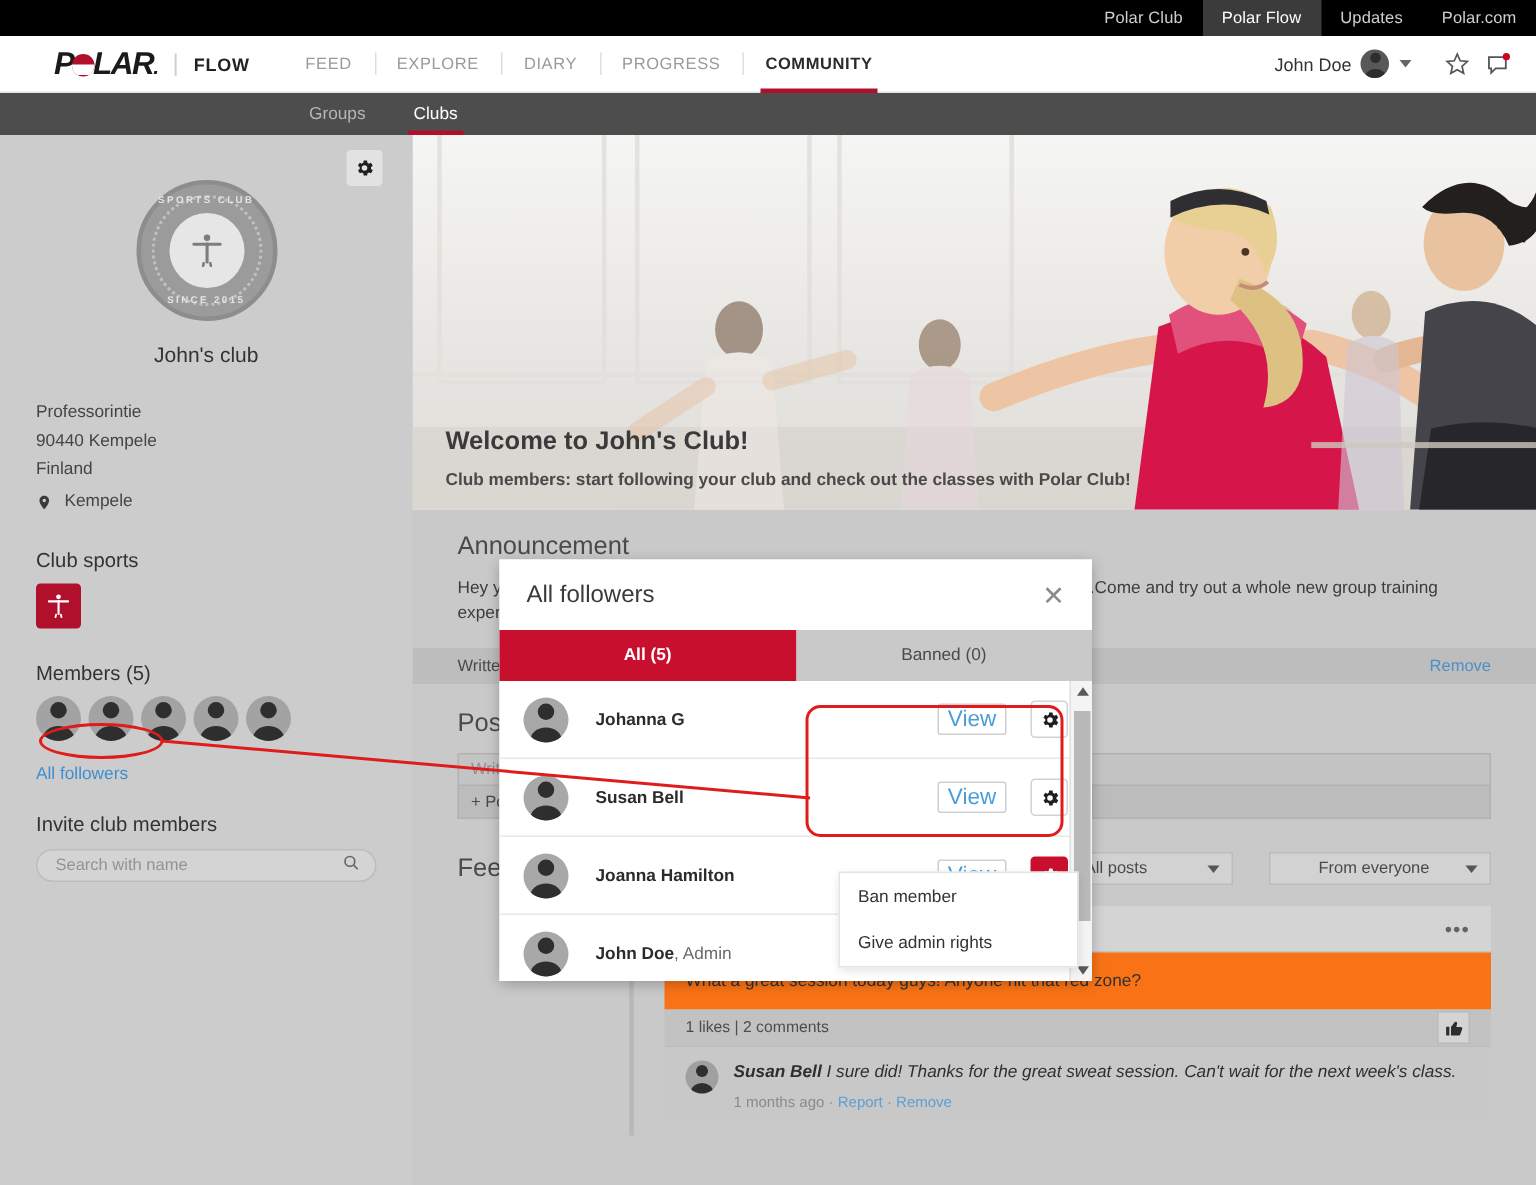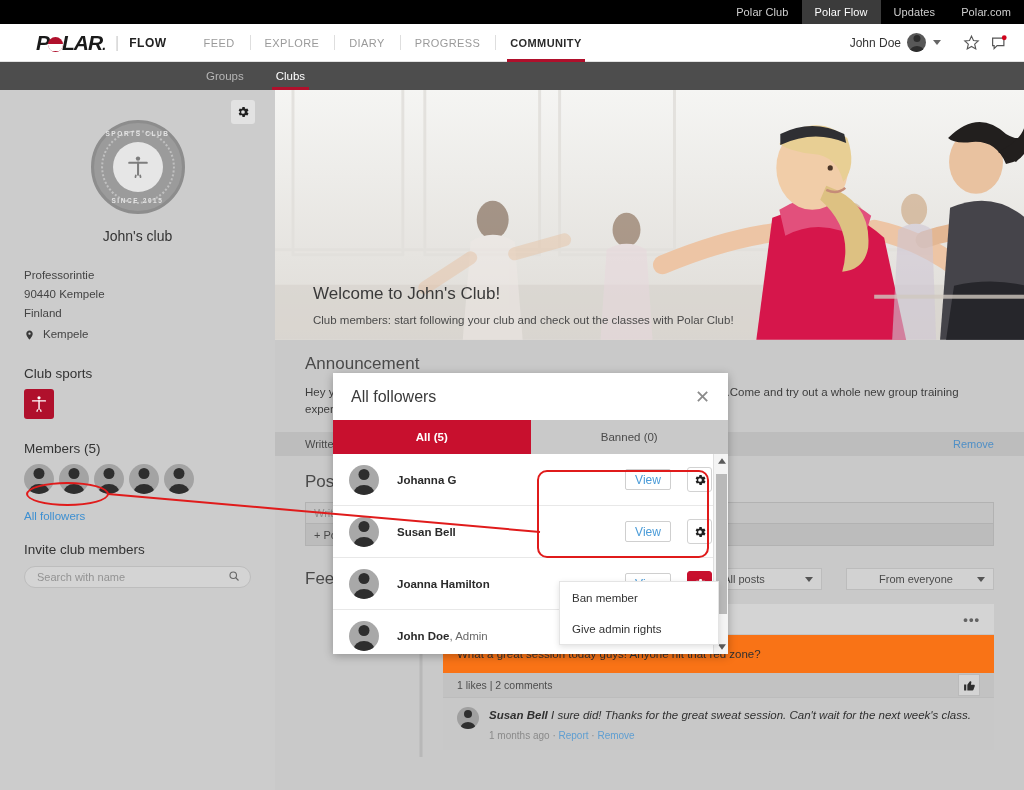--- a/index.html
+++ b/index.html
@@ -189,21 +189,22 @@
   .content { flex: 1; position: relative; background: #c9c9c9; overflow: hidden; }
 
   
   .hero {
     height: 250px; position: relative; overflow: hidden;
     background: linear-gradient(175deg,#f2f2f2 0%,#e8e8e6 40%,#dedcd8 100%);
   }
   .hero-people { position: absolute; inset: 0; }
   .hero-overlay {
     position: absolute; left: 0; right: 0; bottom: 0;
-    padding: 0 38px 14px;
+    padding: 0 22px 14px;
+    font-weight: bold;
   }
   .hero-title { font-size: 17px; color: #3a3a3a; margin-bottom: 10px; }
   .hero-sub { font-size: 11.5px; color: #4a4a4a; }
 
   
   .announce { background: #c9c9c9; padding: 14px 30px 0; }
   .announce-title { font-size: 17px; color: #4a4a4a; }
   .announce-text { font-size: 11.5px; color: #3d3d3d; line-height: 17px; margin-top: 10px; }
   .announce-footer {
     margin: 14px -30px 0; background: #bdbdbd; height: 24px;
@@ -348,21 +349,21 @@
     border-radius: 50% 50% 0 0; background: #2e2e2e;
   }
   .f-name {
     margin-left: 18px; font-size: 11.5px; color: #2b2b2b; font-weight: bold;
   }
   .f-role { font-weight: normal; color: #6a6a6a; }
   .f-actions { margin-left: auto; display: flex; align-items: center; gap: 16px; }
   .view-btn {
     width: 46px; height: 21px; border: 1px solid #cfcfcf; background: #fff;
     display: flex; align-items: center; justify-content: center;
-    font-size: 12px; color: #4b9cd8; cursor: pointer; border-radius: 2px;
+    font-size: 15px; color: #4b9cd8; cursor: pointer; border-radius: 2px;
   }
   .row-gear {
     width: 25px; height: 25px; border: 1px solid #d2d2d2; background: #fff;
     border-radius: 3px; display: flex; align-items: center;
     justify-content: center; cursor: pointer;
   }
   .row-gear.active { background: #c8102e; border-color: #c8102e; }
   .modal-scrollbar {
     position: absolute; right: 0; top: 0; width: 15px; height: 100%;
     background: #f4f4f4; border-left: 1px solid #e0e0e0;

